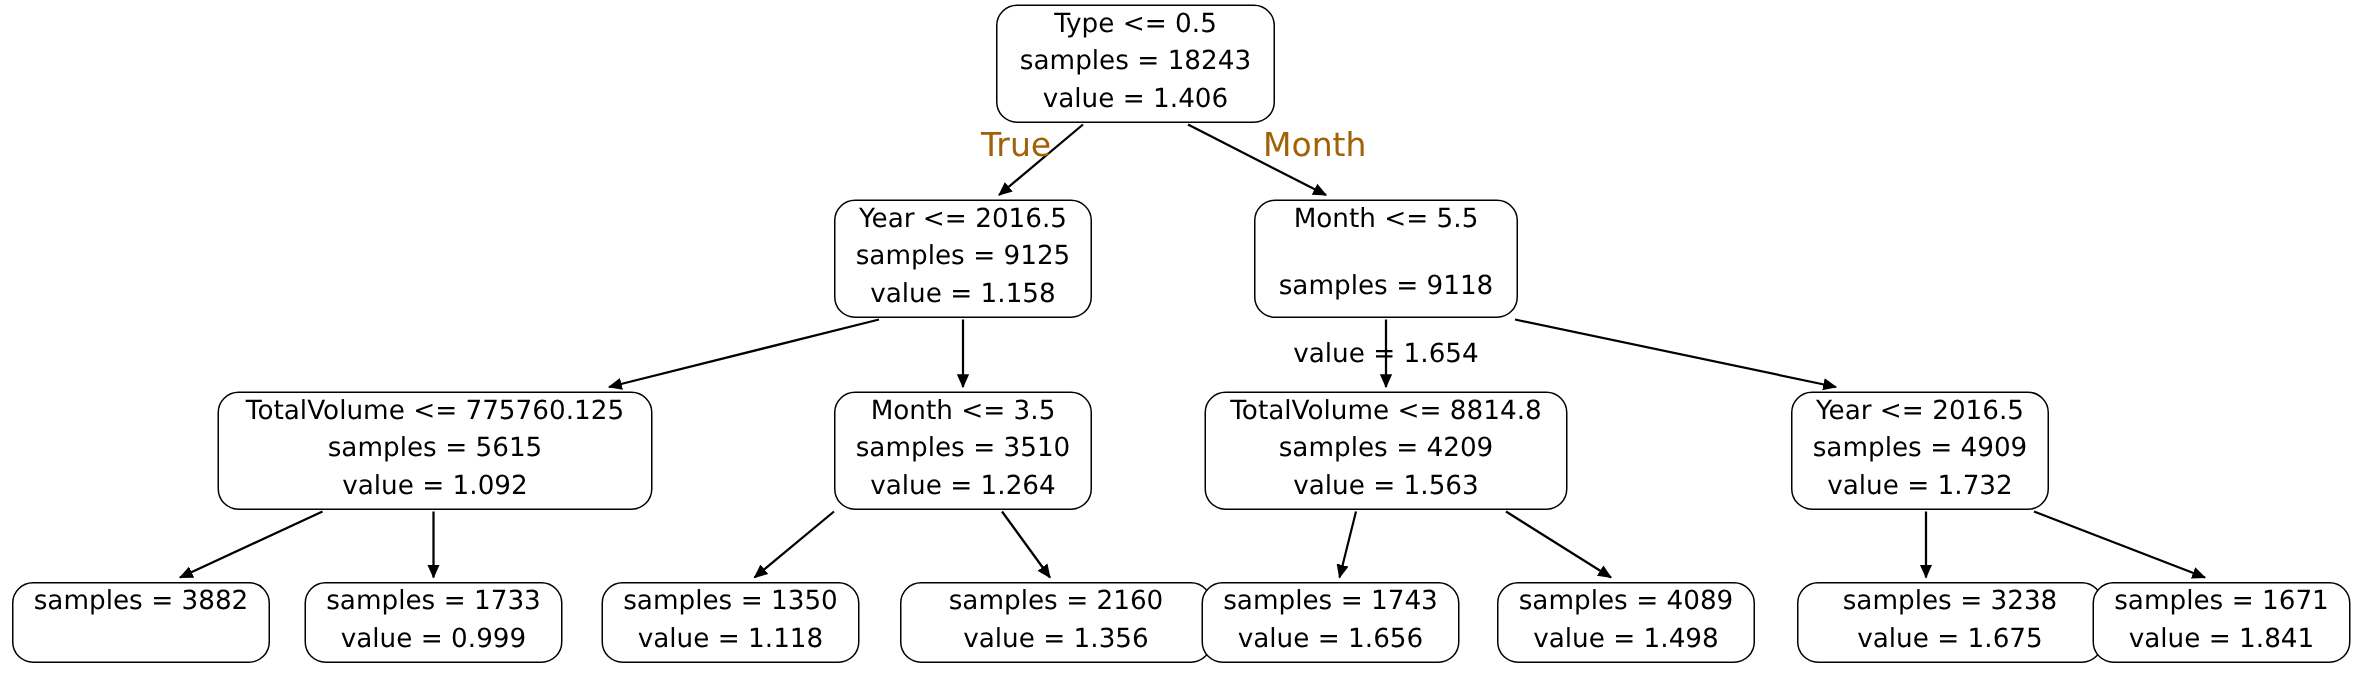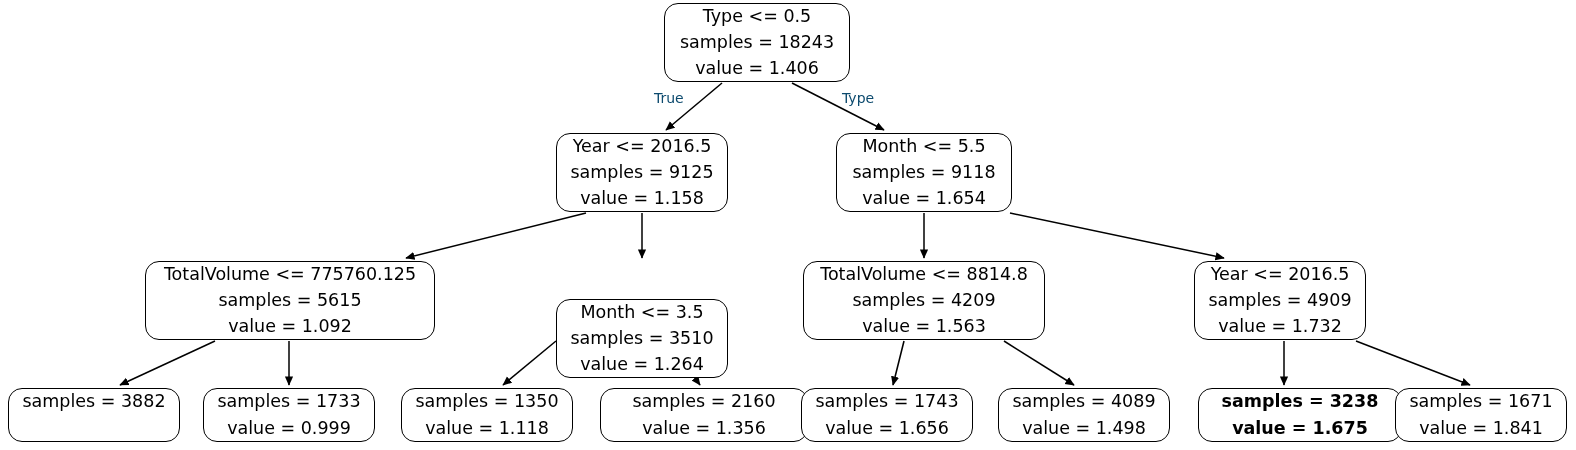--- a/index.html
+++ b/index.html
@@ -25,34 +25,34 @@
   }
   .node {
     position: absolute;
     box-sizing: border-box;
     border: 1.4px solid #000000;
     border-radius: 14px;
     background: #ffffff;
     display: flex;
     flex-direction: column;
     align-items: center;
-    justify-content: space-between;
+    justify-content: flex-start;
     color: #000000;
     font-size: 17.5px;
     line-height: 25px;
     white-space: nowrap;
   }
   .node .line {
     display: block;
   }
   .edge-label {
     position: absolute;
-    font-size: 14px;
+    font-size: 22px;
     line-height: 20px;
-    color: #0c4a6e;
+    color: #a16207;
     white-space: nowrap;
     text-align: center;
   }
 </style>
 </head>
 <body>
 
 <div id="canvas">
   <svg id="edges" viewBox="0 0 1576 450" width="1576" height="450">
     <defs>
@@ -81,31 +81,31 @@
       <div class="node" style="left: 664px; top: 3px; width: 186px; height: 79px;">
         <span class="line">Type &lt;= 0.5</span>
         <span class="line">samples = 18243</span>
         <span class="line">value = 1.406</span>
       </div>
       <div class="node" style="left: 556px; top: 133px; width: 172px; height: 79px;">
         <span class="line">Year &lt;= 2016.5</span>
         <span class="line">samples = 9125</span>
         <span class="line">value = 1.158</span>
       </div>
-      <div class="node" style="left: 836px; top: 133px; width: 176px; height: 79px;">
+      <div class="node" style="left: 836px; top: 133px; width: 176px; height: 79px; gap: 20px;">
         <span class="line">Month &lt;= 5.5</span>
         <span class="line">samples = 9118</span>
         <span class="line">value = 1.654</span>
       </div>
       <div class="node" style="left: 145px; top: 261px; width: 290px; height: 79px;">
         <span class="line">TotalVolume &lt;= 775760.125</span>
         <span class="line">samples = 5615</span>
         <span class="line">value = 1.092</span>
       </div>
-      <div class="node" style="left: 556px; top: 261px; width: 172px; height: 79px; margin-top: 38px;">
+      <div class="node" style="left: 556px; top: 261px; width: 172px; height: 79px;">
         <span class="line">Month &lt;= 3.5</span>
         <span class="line">samples = 3510</span>
         <span class="line">value = 1.264</span>
       </div>
       <div class="node" style="left: 803px; top: 261px; width: 242px; height: 79px;">
         <span class="line">TotalVolume &lt;= 8814.8</span>
         <span class="line">samples = 4209</span>
         <span class="line">value = 1.563</span>
       </div>
       <div class="node" style="left: 1194px; top: 261px; width: 172px; height: 79px;">
@@ -130,26 +130,26 @@
         <span class="line">value = 1.356</span>
       </div>
       <div class="node" style="left: 801px; top: 388px; width: 172px; height: 54px;">
         <span class="line">samples = 1743</span>
         <span class="line">value = 1.656</span>
       </div>
       <div class="node" style="left: 998px; top: 388px; width: 172px; height: 54px;">
         <span class="line">samples = 4089</span>
         <span class="line">value = 1.498</span>
       </div>
-      <div class="node" style="left: 1198px; top: 388px; width: 204px; height: 54px; font-weight: bold;">
+      <div class="node" style="left: 1198px; top: 388px; width: 204px; height: 54px;">
         <span class="line">samples = 3238</span>
         <span class="line">value = 1.675</span>
       </div>
       <div class="node" style="left: 1395px; top: 388px; width: 172px; height: 54px;">
         <span class="line">samples = 1671</span>
         <span class="line">value = 1.841</span>
       </div>
     </div>
   <div id="label-layer">
       <div class="edge-label" style="left: 654px; top: 88px;">True</div>
-      <div class="edge-label" style="left: 842px; top: 88px;">Type</div>
+      <div class="edge-label" style="left: 842px; top: 88px;">Month</div>
     </div>
 </div>
 
 </body></html>

